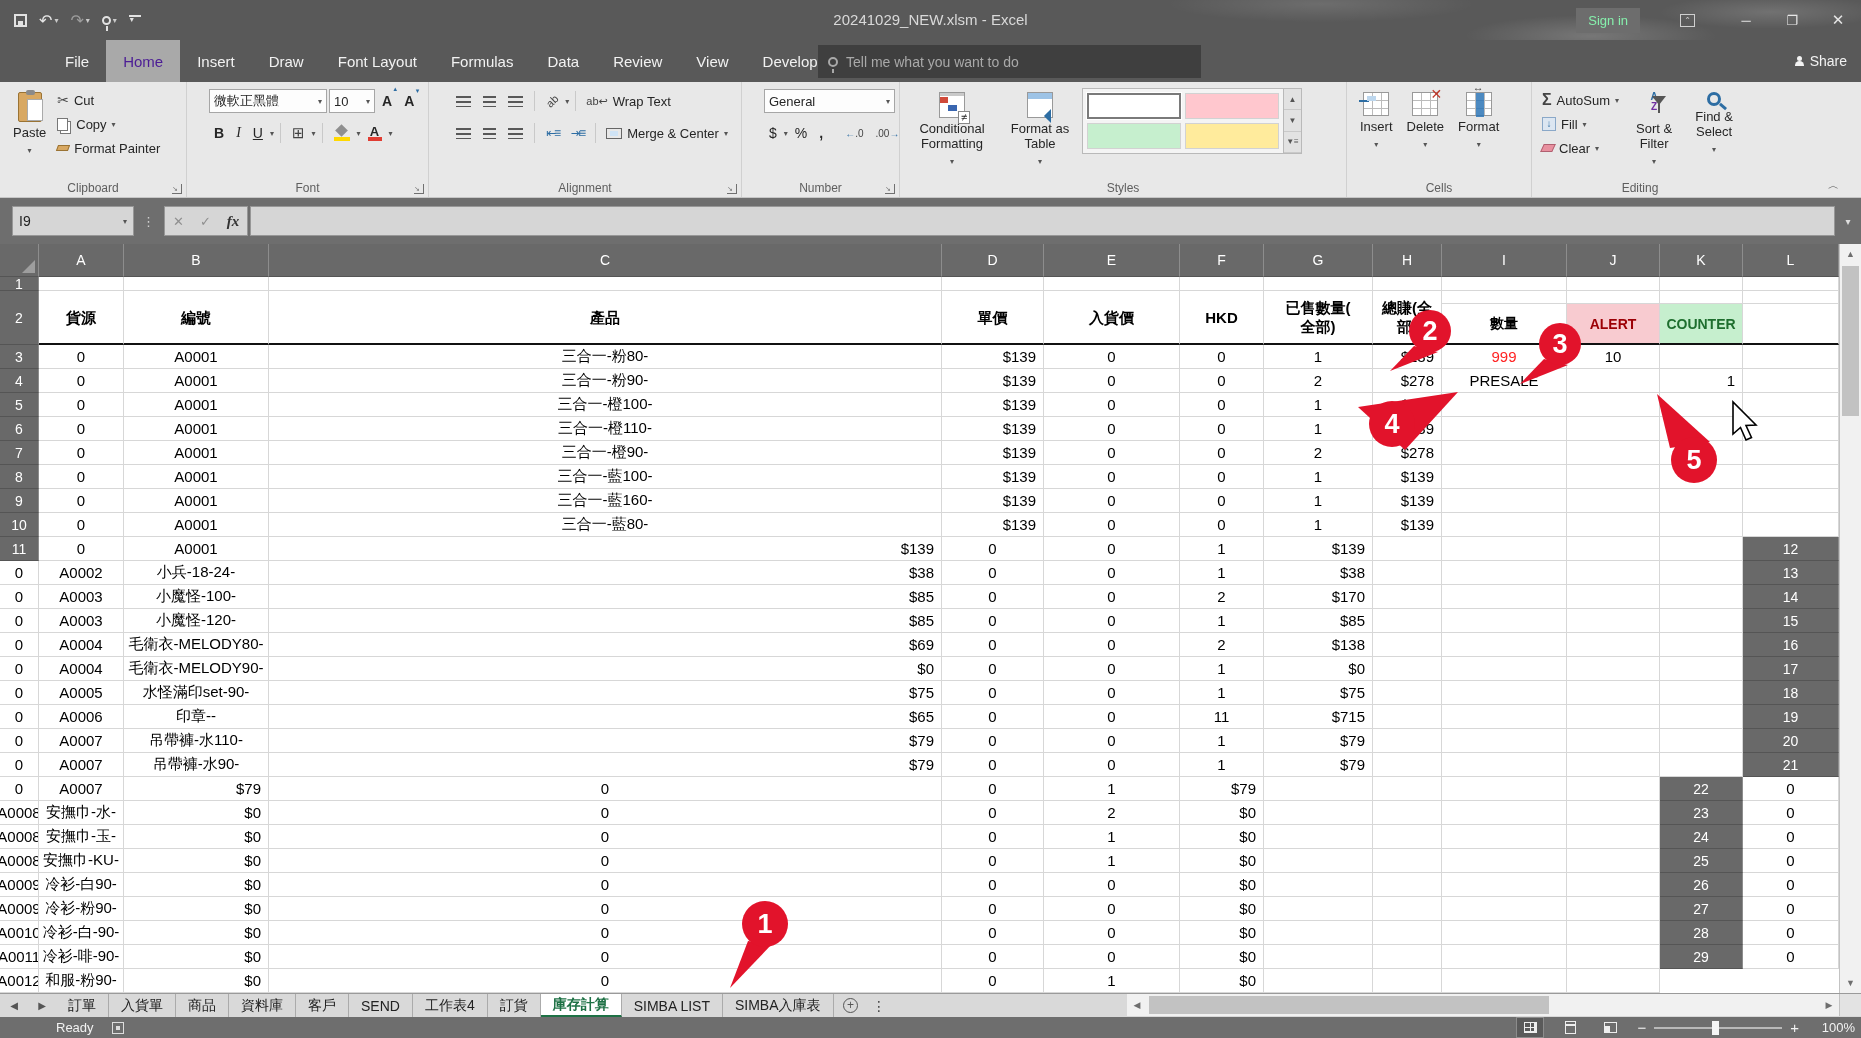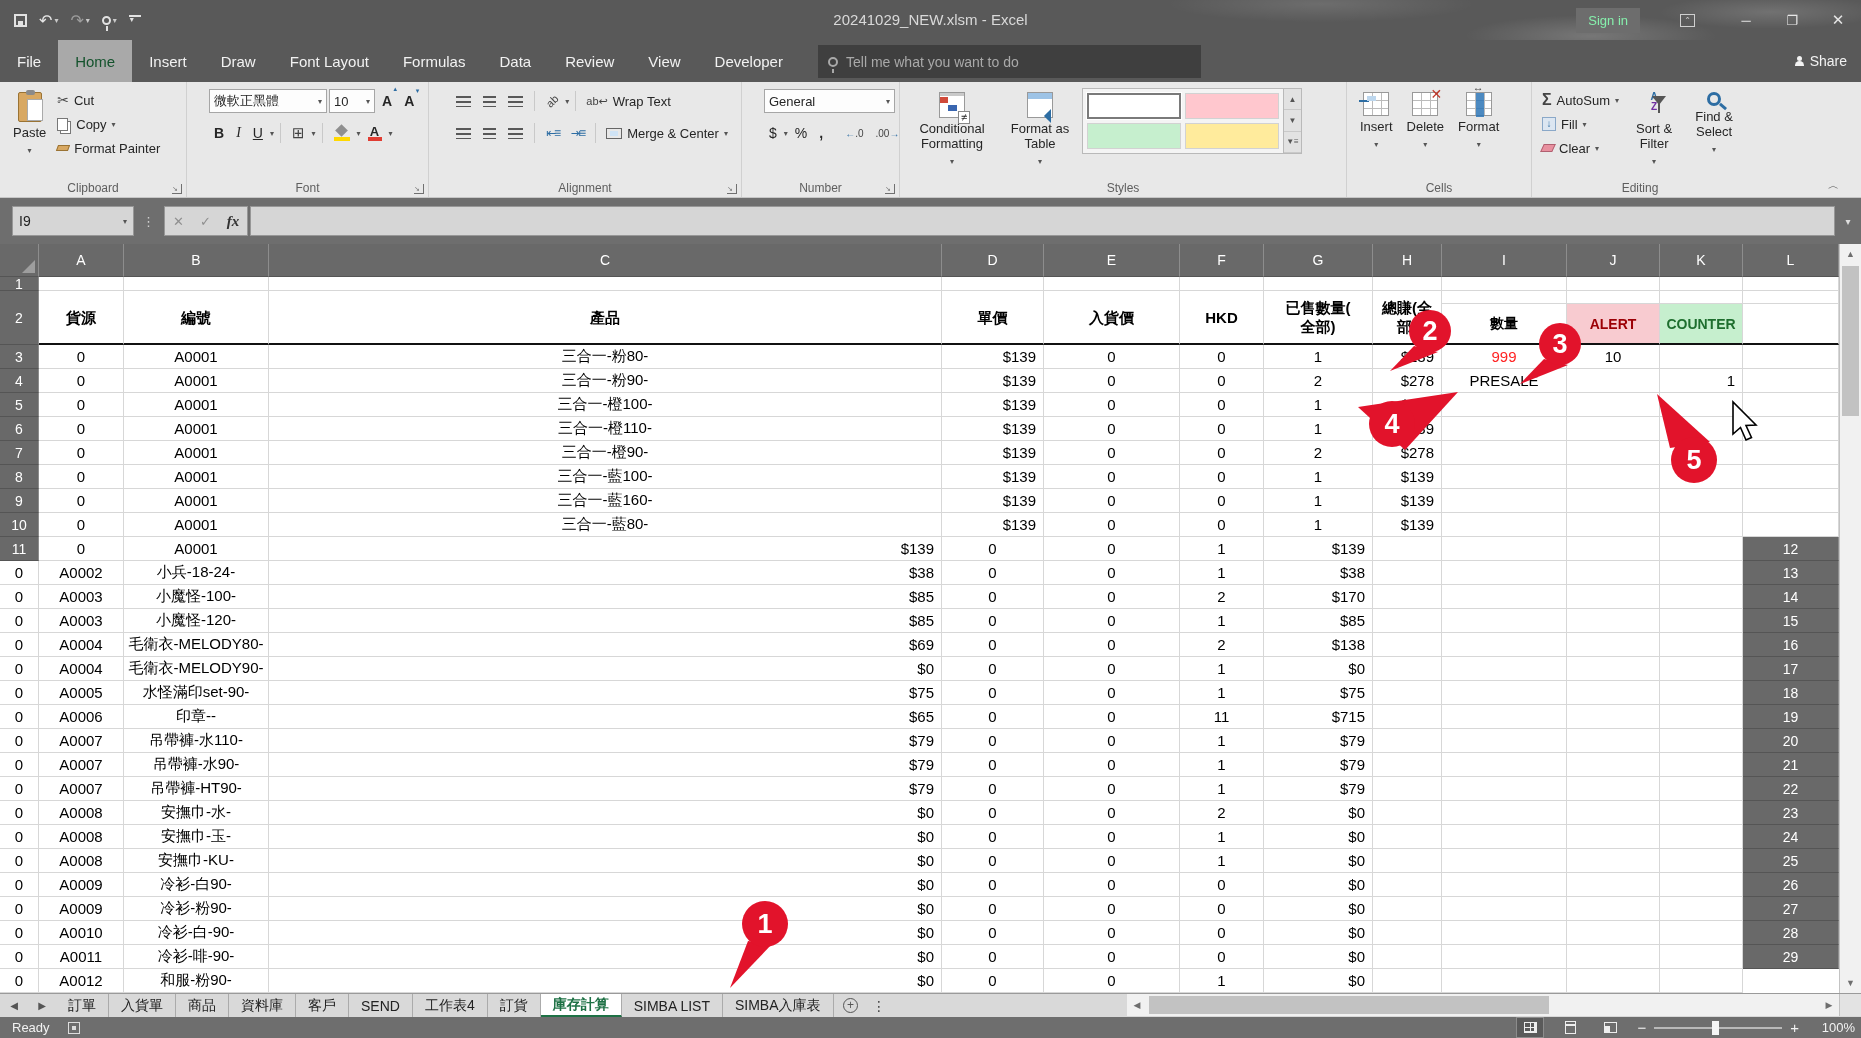--- a/index.html
+++ b/index.html
@@ -28,23 +28,23 @@
     color:#d9d9d9; font-size:15px; }
   .title-right { position:absolute; right:0; top:0; height:40px; display:flex; align-items:center; }
   .signin { color:#86efac; font-size:13px; background:#6d6d6d; padding:5px 12px; margin-right:40px; }
   .ribopts { width:15px; height:13px; border:1px solid #cfcfcf; color:#cfcfcf; font-size:8px; line-height:11px;
     text-align:center; margin-right:28px; }
   .winbtn { width:46px; height:40px; display:flex; align-items:center; justify-content:center;
     color:#e6e6e6; font-size:13px; }
   .winbtn.close { font-size:15px; }
 
   
-  .menubar { position:absolute; left:0; top:40px; width:100%; height:42px; background:#595959; display:flex; align-items:stretch; }
+  .menubar { position:absolute; left:0; top:40px; width:100%; height:42px; background:#595959; display:flex; align-items:stretch;padding-left:48px; }
   .mtab { padding:0 17px; display:flex; align-items:center; color:#f2f2f2; font-size:15px; }
-  .mtab.active { background:#a9a9a9; color:#14532d; }
+  .mtab.active { background:#a9a9a9; color:#4c1d95; }
   .tellme { position:absolute; left:818px; top:5px; width:383px; height:33px; background:#3f3f3f;
     display:flex; align-items:center; color:#a9a9a9; font-size:14px; padding-left:10px; gap:8px; }
   .ic-bulb { width:10px; height:10px; border:2px solid #a9a9a9; border-radius:50%; position:relative; flex:0 0 auto; }
   .ic-bulb:after { content:""; position:absolute; left:2px; top:10px; width:2px; height:4px; background:#a9a9a9; }
   .share { position:absolute; right:14px; top:0; height:42px; display:flex; align-items:center; gap:6px;
     color:#f2f2f2; font-size:14px; }
   .ic-person { width:10px; height:10px; position:relative; }
   .ic-person:before { content:""; position:absolute; left:3px; top:0; width:5px; height:5px; border-radius:50%; background:#f2f2f2; }
   .ic-person:after { content:""; position:absolute; left:1px; top:5px; width:9px; height:5px; border-radius:5px 5px 0 0; background:#f2f2f2; }
 
@@ -180,21 +180,21 @@
     line-height:13px; text-align:center; }
   .tabmore { width:24px; display:flex; align-items:center; justify-content:center; color:#444; letter-spacing:1px; }
   .hscroll { position:absolute; right:22px; top:994px; width:712px; height:22px; background:#f1f1f1; display:flex; align-items:center; }
   .hscroll .arr { width:20px; text-align:center; color:#6e6e6e; font-size:9px; }
   .hscroll .track { flex:1; position:relative; height:100%; }
   .hscroll .thumb { position:absolute; left:2px; top:2px; height:18px; width:400px; background:#c2c2c2; }
   .scorner { position:absolute; right:0; top:994px; width:22px; height:22px; background:#e3e3e3; border-left:1px solid #c3c3c3; }
 
   
   .statusbar { position:absolute; left:0; top:1017px; width:100%; height:21px; background:#6e6e6e;
-    display:flex; align-items:center; color:#f2f2f2; font-size:13px; }
+    display:flex; align-items:center; color:#f2f2f2; font-size:13px;padding-left:44px; }
   .ready { margin-left:12px; }
   .ic-macro { width:12px; height:12px; border:1px solid #ddd; margin-left:18px; position:relative; }
   .ic-macro:after { content:""; position:absolute; left:3px; top:3px; width:4px; height:4px; background:#ddd; }
   .sb-right { position:absolute; right:6px; top:0; height:21px; display:flex; align-items:center; gap:14px; }
   .viewbtn { width:26px; height:19px; display:flex; align-items:center; justify-content:center; }
   .viewbtn.active { background:#5a5a5a; outline:1px solid #8c8c8c; }
   .ic-vnormal { width:13px; height:11px; border:1px solid #eee;
     background:linear-gradient(to right,transparent 0 5px,#eee 5px 6px,transparent 6px 9px,#eee 9px 10px) ,
                linear-gradient(to bottom,transparent 0 4px,#eee 4px 5px,transparent 5px 8px,#eee 8px 9px); }
   .ic-vpage { width:11px; height:13px; border:1px solid #eee; background:linear-gradient(#eee 0 2px,transparent 2px) 0 2px/11px 3px no-repeat; }
@@ -785,21 +785,20 @@
       <div class="cell">0</div>
       <div class="cell">1</div>
       <div class="cell ar">$79</div>
       <div class="cell"></div>
       <div class="cell"></div>
       <div class="cell ar"></div>
       <div class="cell"></div>
       <div class="hcell">21</div>
       <div class="cell">0</div>
       <div class="cell">A0007</div>
-      <div class="cell">吊帶褲-HT90-</div>
       <div class="cell ar">$79</div>
       <div class="cell">0</div>
       <div class="cell">0</div>
       <div class="cell">1</div>
       <div class="cell ar">$79</div>
       <div class="cell"></div>
       <div class="cell"></div>
       <div class="cell ar"></div>
       <div class="cell"></div>
       <div class="hcell">22</div>

